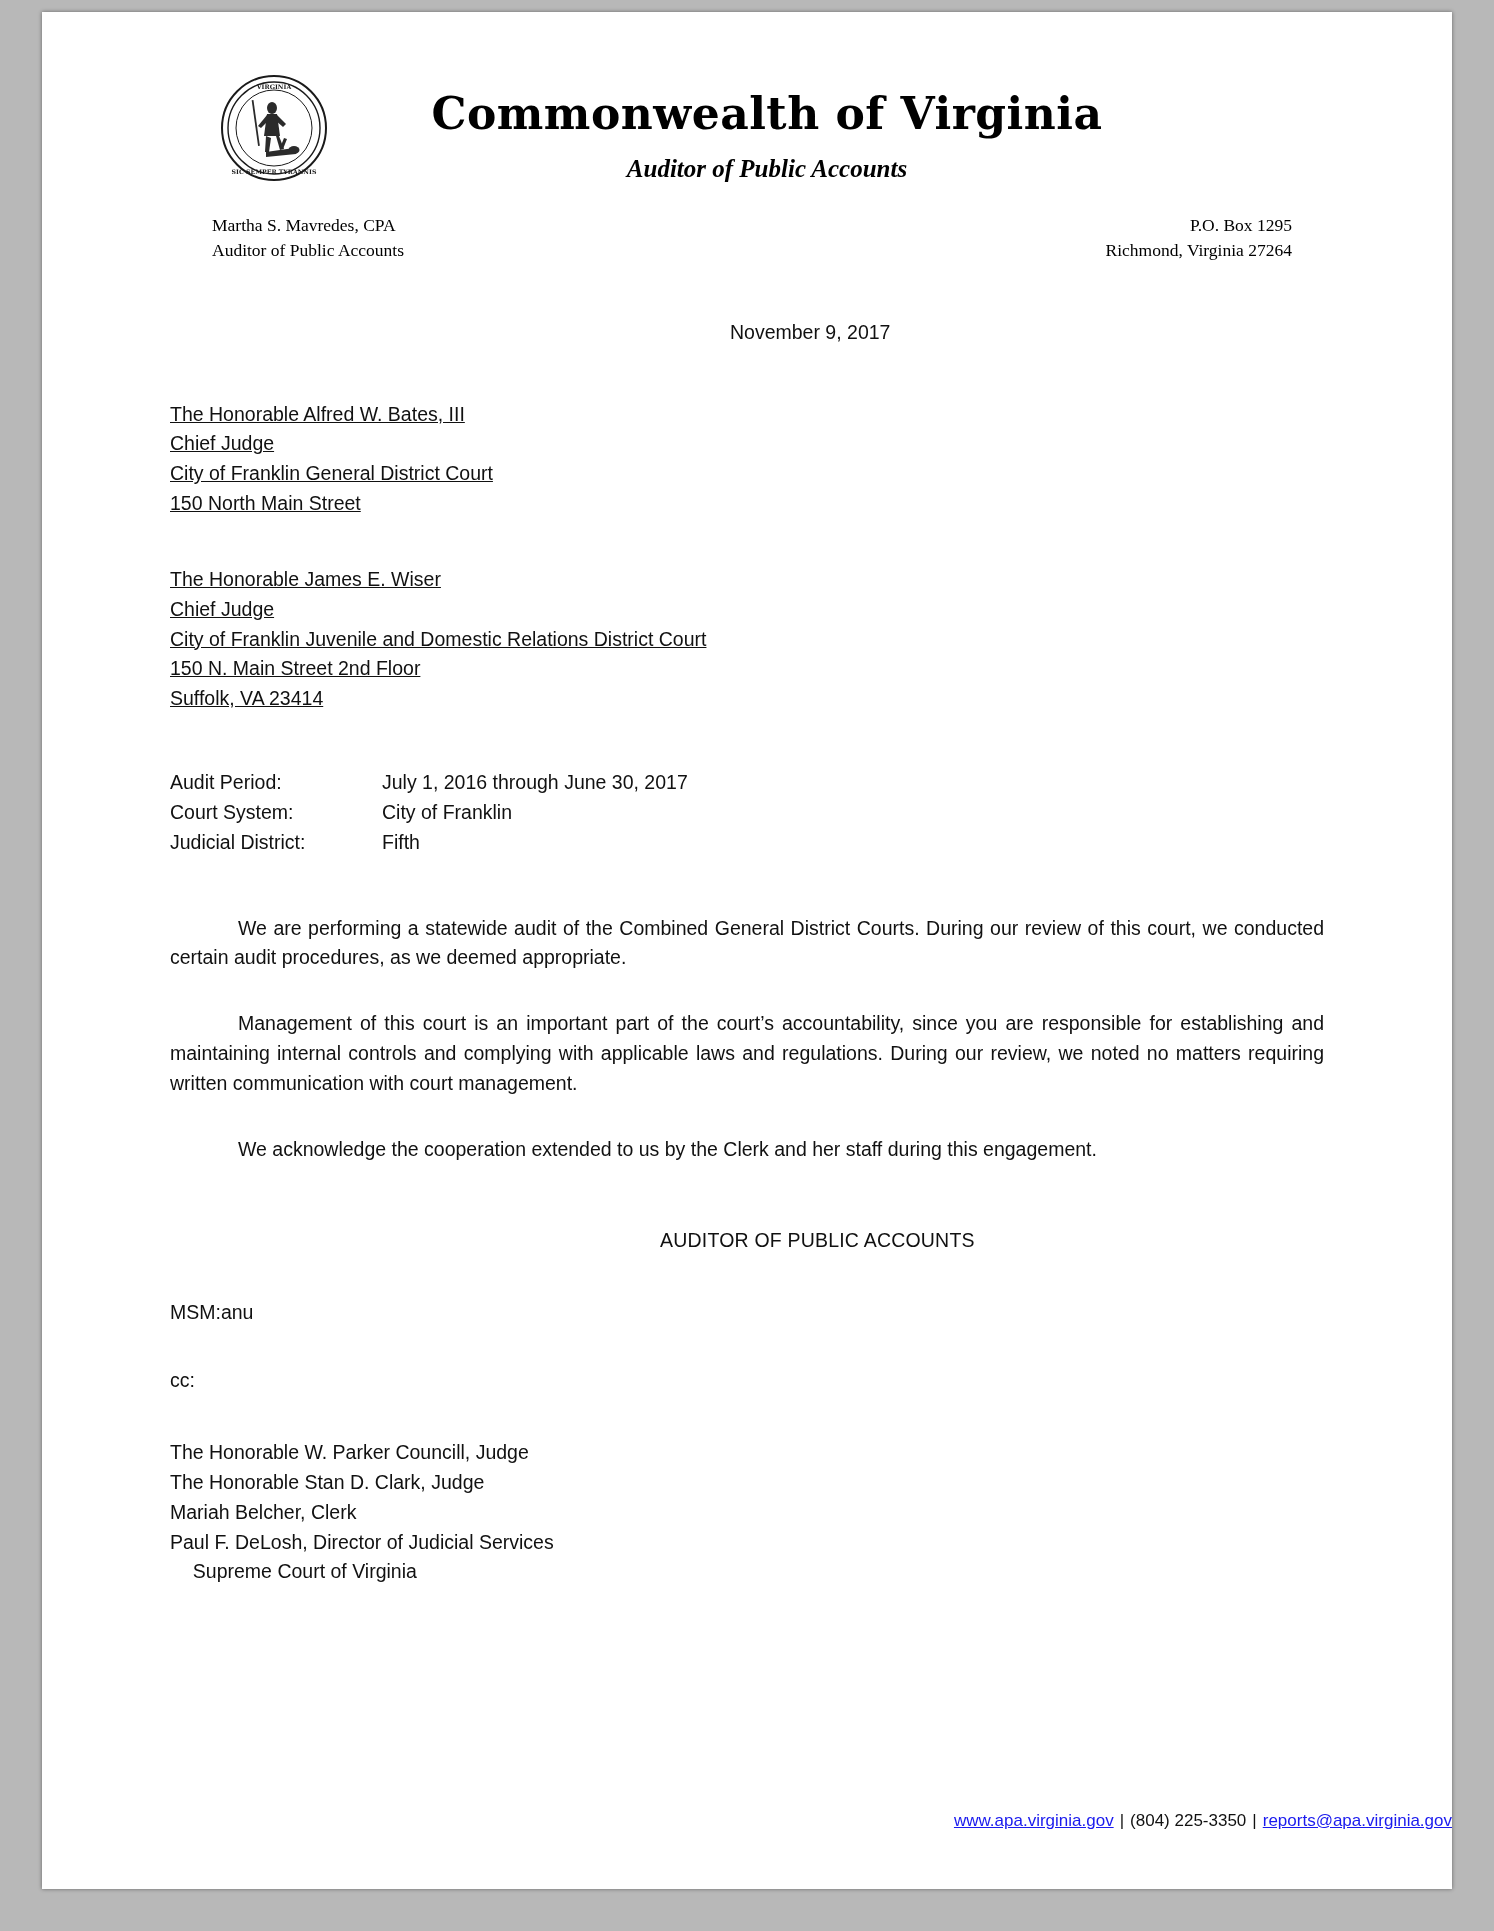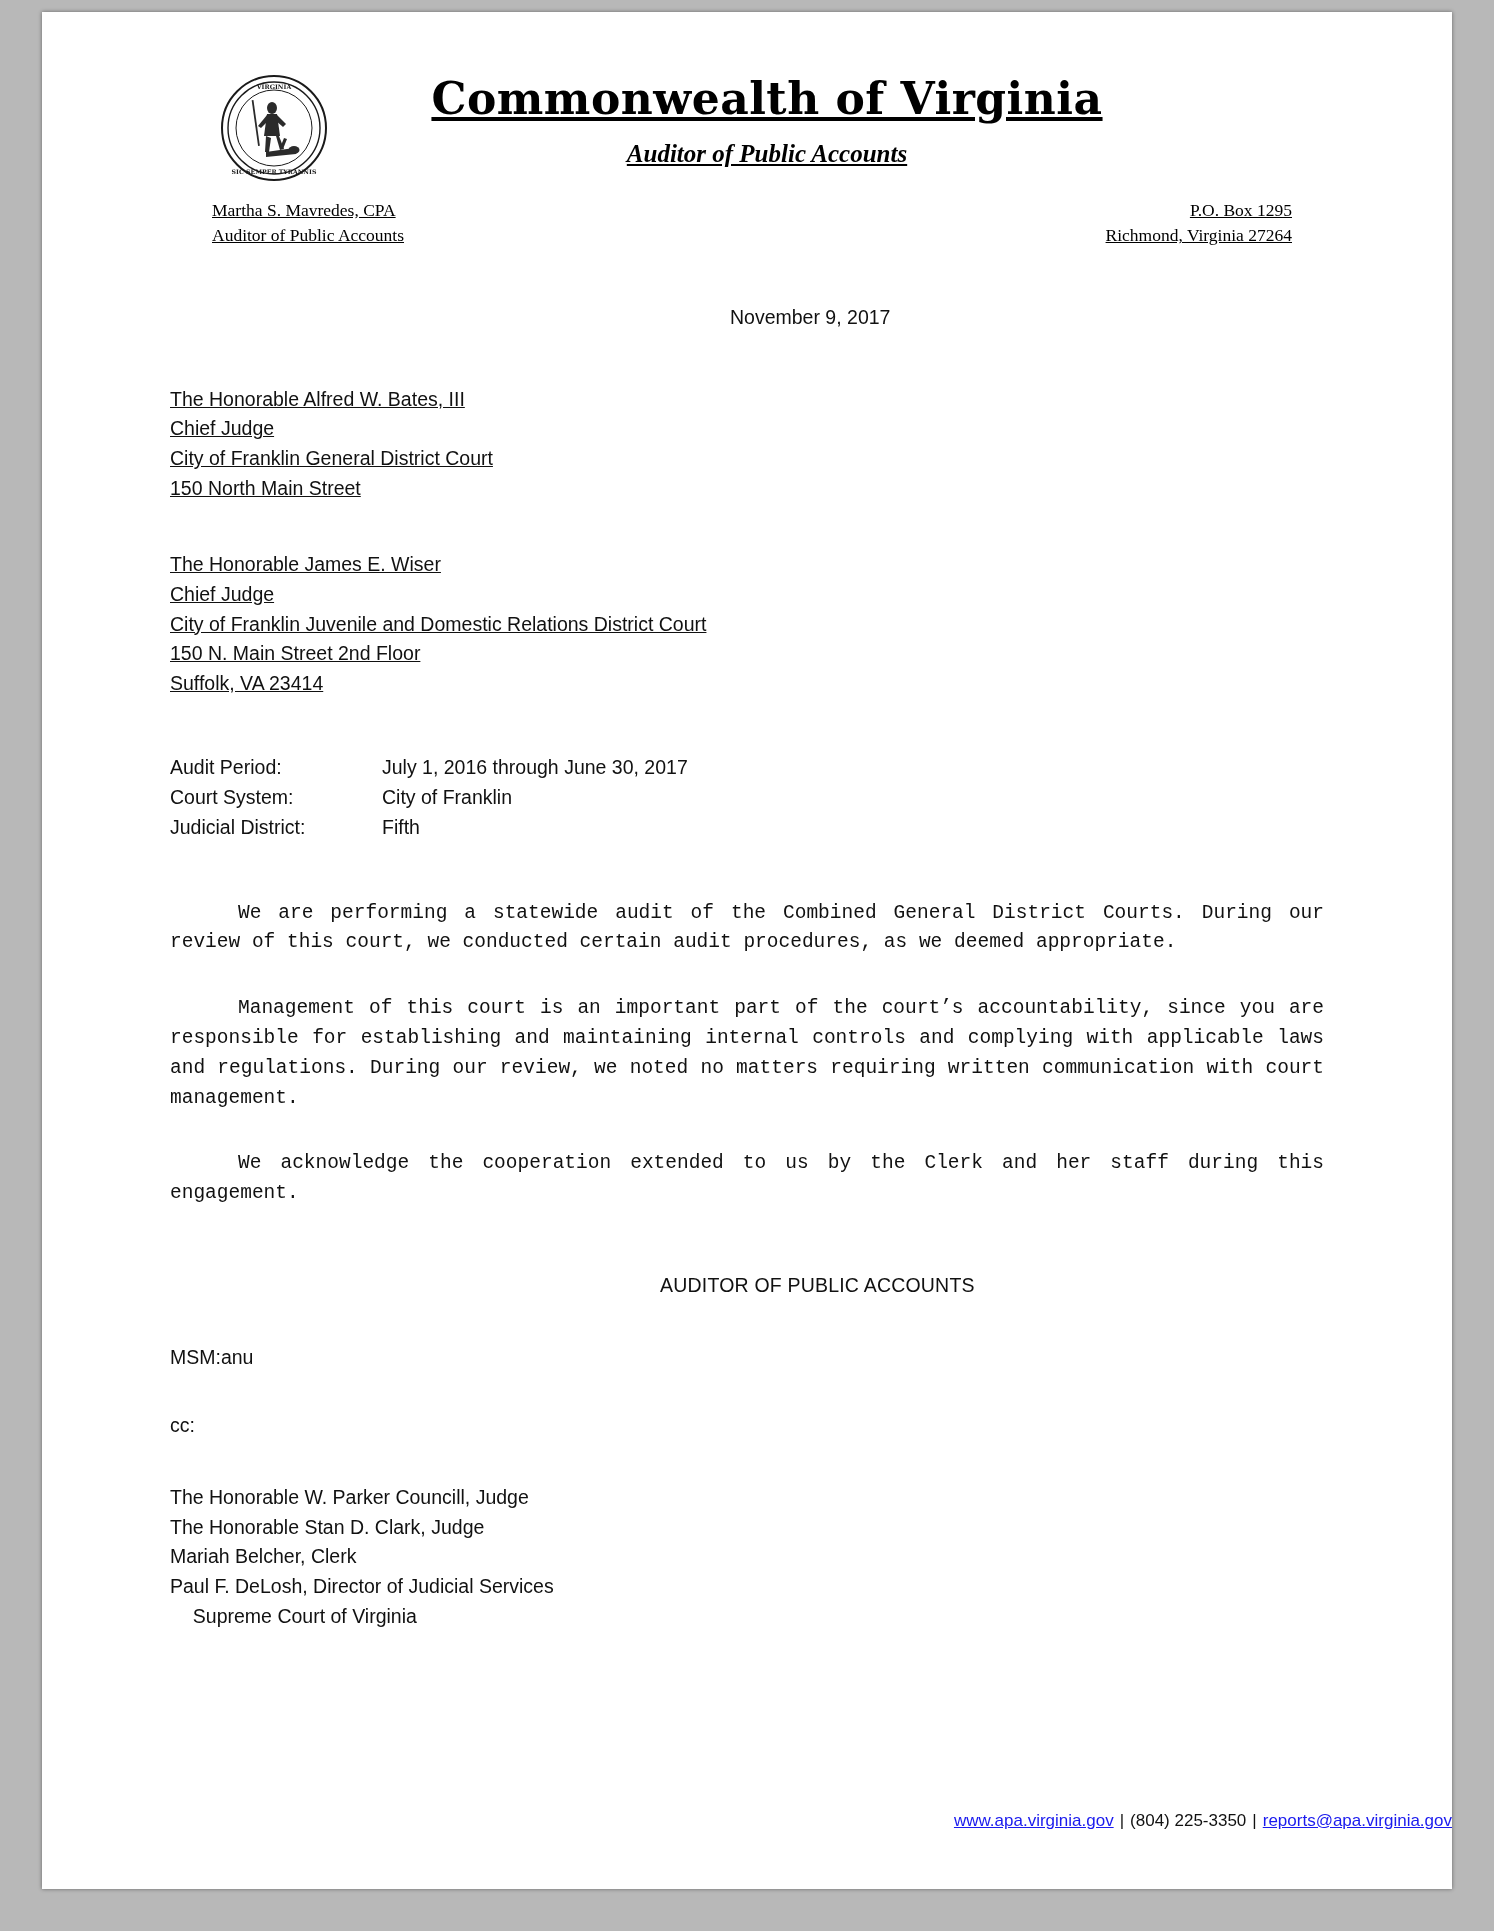--- a/index.html
+++ b/index.html
@@ -19,22 +19,21 @@
     margin: 12px auto 0 auto;
     background: #ffffff;
     box-shadow: 0 0 4px rgba(0,0,0,0.45);
     box-sizing: border-box;
     padding: 0;
   }
 
   
   .letterhead {
     position: relative;
-    padding-top: 43px;
-    text-decoration: underline;
+    padding-top: 58px;
   }
   .seal {
     position: absolute;
     left: 178px;
     top: 62px;
     width: 108px;
     height: 108px;
   }
   .seal svg { display: block; }
 
@@ -99,21 +98,20 @@
   .meta-label {
     width: 212px;
     flex: 0 0 212px;
   }
   .meta-value { flex: 1; }
 
   .para {
     margin-top: 36px;
     text-align: justify;
     text-indent: 68px;
-    font-family: Liberation Mono, monospace;
   }
   .para.first { margin-top: 56px; }
 
   .signature {
     margin-top: 62px;
     padding-left: 490px;
     font-size: 19.5px;
     letter-spacing: 0.2px;
   }
   .initials {

